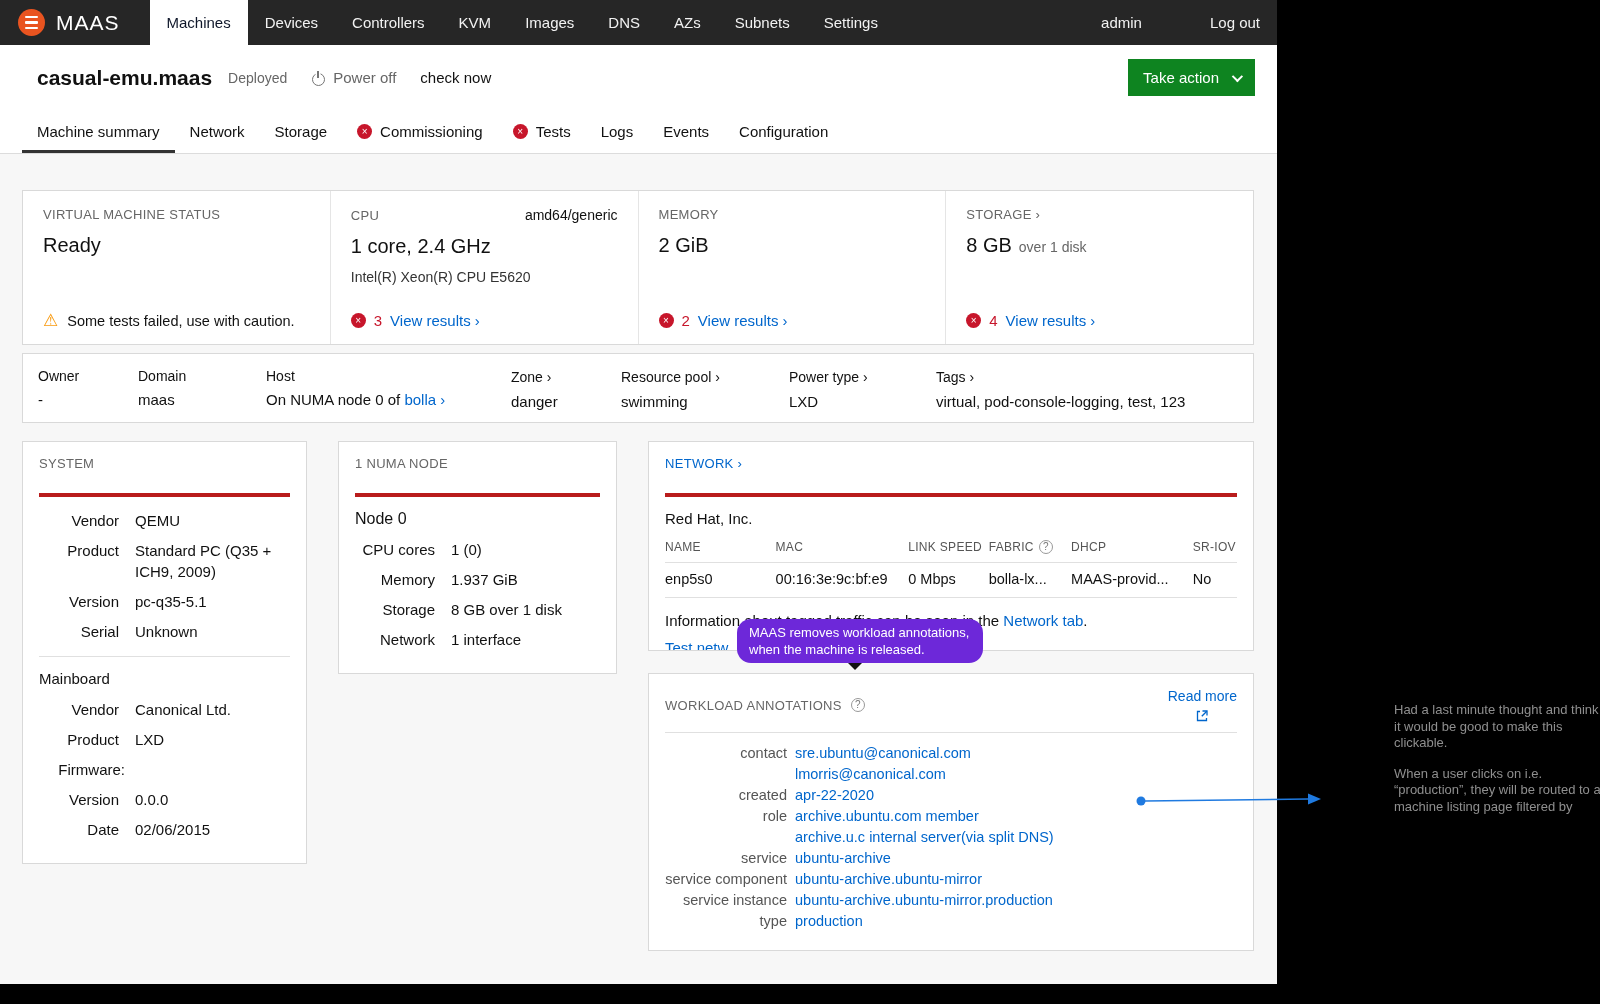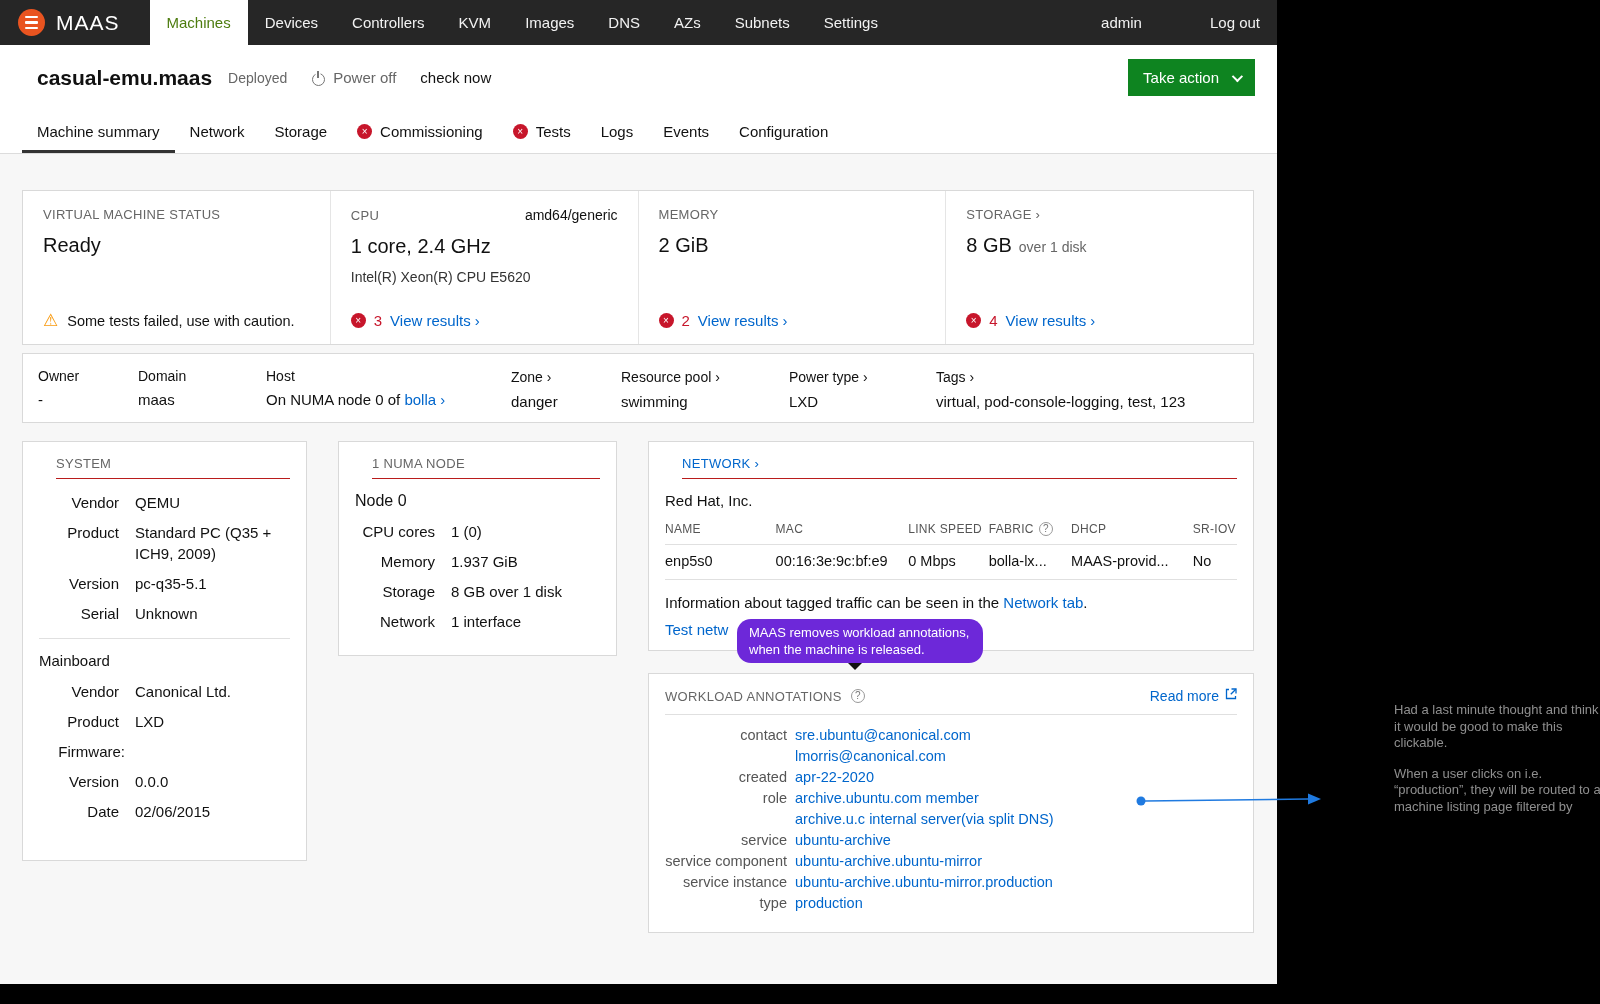--- a/index.html
+++ b/index.html
@@ -14,21 +14,21 @@
   .app { position:absolute; left:0; top:0; width:1277px; height:984px; background:#f7f7f7; }
 
   
   .navbar { height:45px; background:#262626; display:flex; align-items:stretch; }
   .brand { display:flex; align-items:center; gap:11px; padding:0 30px 0 18px; cursor:pointer; }
   .brand-logo { width:27px; height:27px; border-radius:50%; background:#e95420; display:flex; flex-direction:column; justify-content:center; align-items:center; gap:3px; }
   .brand-logo i { display:block; width:13px; height:2.5px; background:#fff; border-radius:1px; }
   .brand-text { color:#fff; font-size:21px; letter-spacing:1px; }
   .nav-items { display:flex; }
   .nav-item { display:flex; align-items:center; padding:0 17px; font-size:15px; color:#f2f2f2; cursor:pointer; }
-  .nav-item.active { background:#fff; color:#4d7c0f; }
+  .nav-item.active { background:#fff; color:#0f172a; }
   .nav-right { margin-left:auto; display:flex;gap:34px; }
 
   
   .pagehead { height:65px; background:#fff; display:flex; align-items:center; padding:0 22px 0 37px; }
   .page-title { font-size:21px; color:#111; }
   .deploy-status { margin-left:16px; font-size:14px; color:#666; }
   .power-wrap { margin-left:24px; display:flex; align-items:center; gap:8px; color:#666; font-size:15px; cursor:pointer; }
   .power-icon { position:relative; width:14px; height:14px; }
   .power-icon::before { content:""; position:absolute; left:1px; top:2px; width:11px; height:11px; border:1.6px solid #757575; border-radius:50%; }
   .power-icon::after { content:""; position:absolute; left:6px; top:0; width:2px; height:7px; background:#757575; box-shadow:0 0 0 1.5px #fff; }
@@ -71,21 +71,21 @@
   .meta-label { font-size:14px; color:#111; }
   .meta-value { font-size:15px; color:#111; margin-top:7px; white-space:nowrap; }
 
   
   .grid { margin-top:18px; display:flex; gap:31px; align-items:flex-start; }
   .col-system { width:285px; flex-shrink:0; }
   .col-numa { width:279px; flex-shrink:0; }
   .col-right { flex:1; }
 
   .pad-card { padding:14px 16px; }
-  .card-head { font-size:13px; color:#666; letter-spacing:0.3px; padding-bottom:7px; border-bottom:1px solid #b91c1c;margin-left:17px; }
+  .card-head { font-size:13px; color:#666; letter-spacing:0.3px; padding-bottom:22px; border-bottom:4px solid #b91c1c; }
   .card-head.linkhead { color:#0066cc; }
 
   .kv { display:flex; font-size:15px; line-height:21px; margin-bottom:9px; }
   .kv-label { width:80px; text-align:right; flex-shrink:0; color:#111; }
   .kv-value { margin-left:16px; color:#111; }
   .kv-rows { margin-top:13px; }
   .sys-card { min-height:420px; }
   .sys-divider { border-top:1px solid #e0e0e0; margin-top:14px; padding-top:13px; }
   .sub-head { font-size:15px; color:#111; margin-bottom:12px; }
 
@@ -104,21 +104,21 @@
   .net-test { margin-top:10px; font-size:15px; }
 
   
   .tooltip { position:absolute; left:737px; top:465px; width:246px; background:#6d28d9; color:#fff; font-size:13px; line-height:17px; padding:5px 12px; border-radius:14px; z-index:20; }
   .tooltip::after { content:""; position:absolute; left:111px; bottom:-7px; border:7px solid transparent; border-top-color:#111; border-bottom-width:0; }
 
   
   .workload-card { margin-top:22px; padding-bottom:18px; }
   .wl-head { display:flex; align-items:center; padding-bottom:10px; border-bottom:1px solid #e0e0e0; }
   .wl-head .help-icon { margin-left:9px; }
-  .read-more { margin-left:auto; font-size:14px; display:inline-flex; align-items:flex-start; gap:6px; }
+  .read-more { margin-left:auto; font-size:14px; display:inline-flex; align-items:center; gap:6px;flex-direction:column; }
   .wl-rows { margin-top:10px; }
   .wl-row { display:flex; font-size:14.5px; line-height:21px; }
   .wl-label { width:122px; text-align:right; flex-shrink:0; color:#555; }
   .wl-values { margin-left:8px; display:flex; flex-direction:column; }
 
   
   .side-note { position:absolute; left:1394px; top:702px; width:214px; color:#8f8f8f; font-size:13px; line-height:16.5px; }
   .side-note p + p { margin-top:14px; }
   .pointer-arrow { position:absolute; left:1132px; top:789px; }
 </style>

